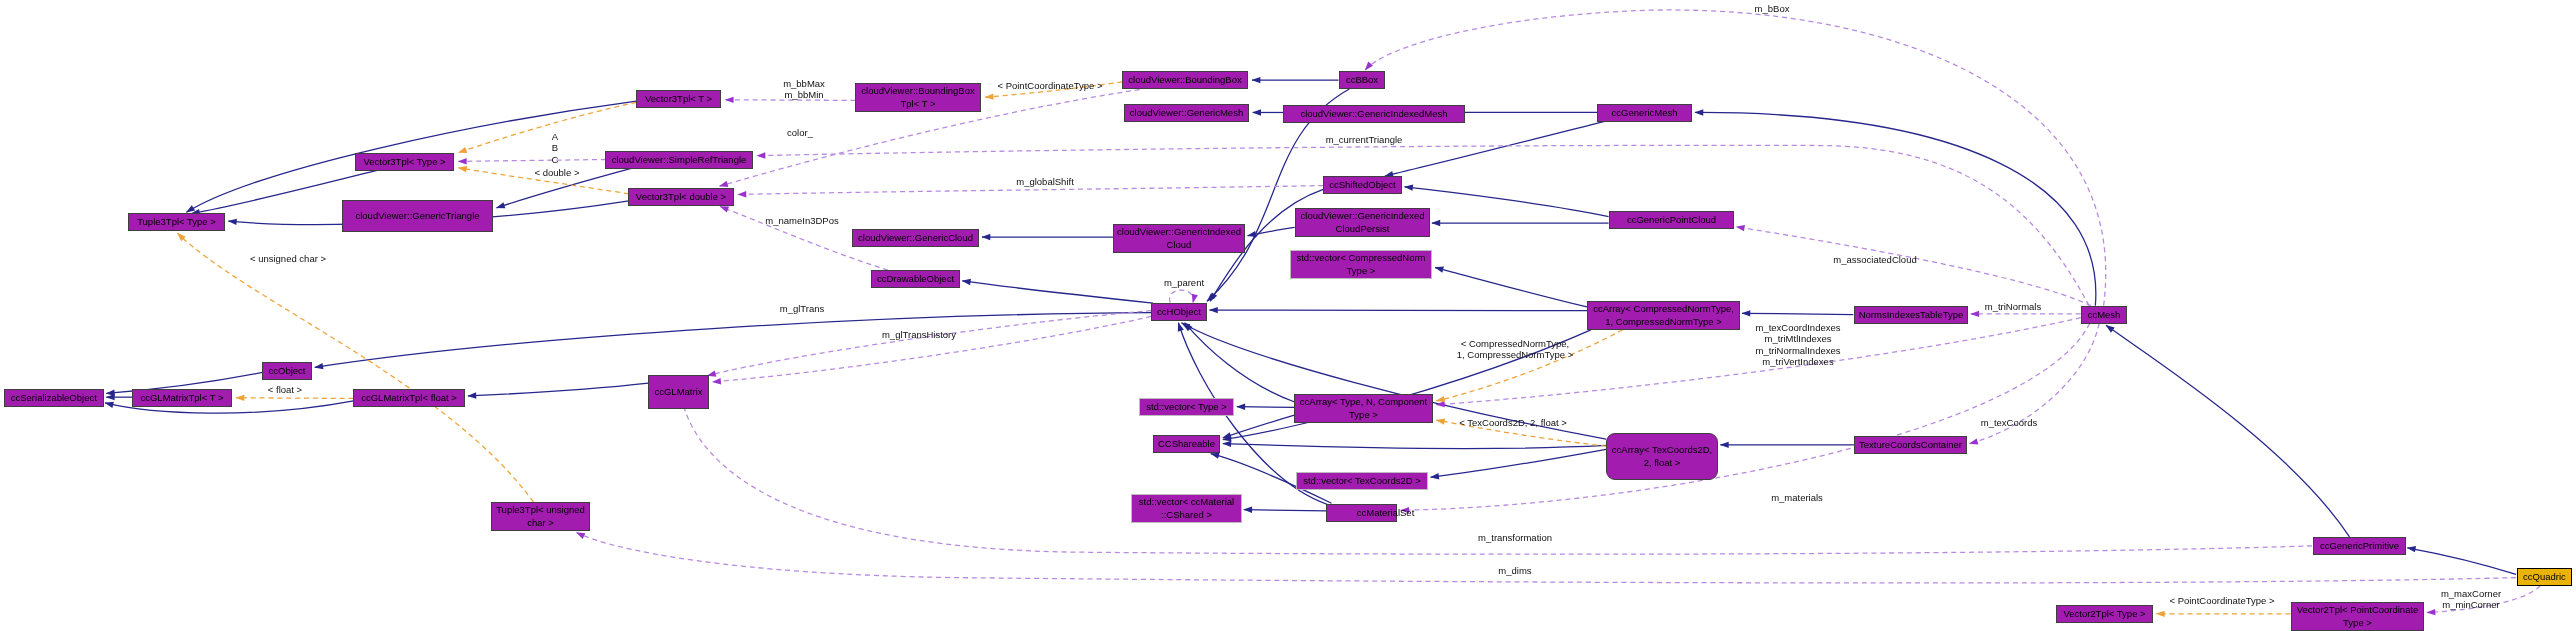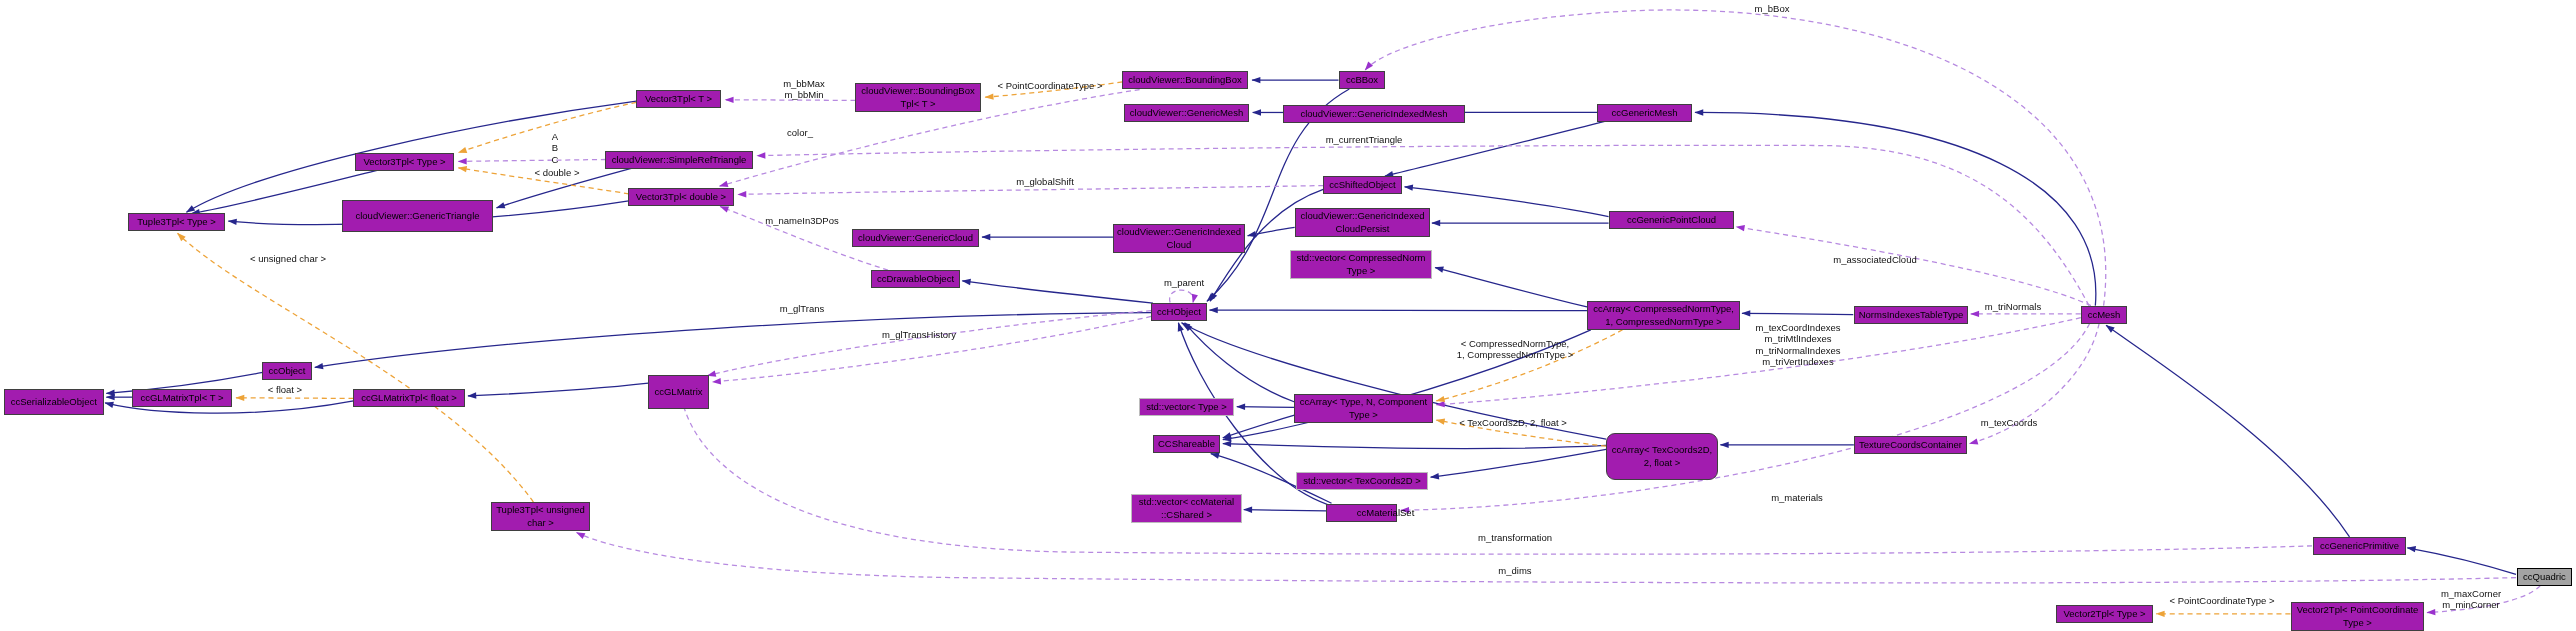--- a/index.html
+++ b/index.html
@@ -2,21 +2,21 @@
 <html style="font-size:10.2px"><head>
 <meta charset="utf-8">
 <style>
   html,body{margin:0;padding:0;background:#ffffff;}
   body{width:2576px;height:631px;position:relative;font-family:"Liberation Sans",sans-serif;overflow:hidden;}
   #canvas{position:absolute;left:0;top:0;width:2576px;height:631px;}
   svg#edges{position:absolute;left:0;top:0;width:2576px;height:631px;}
   .node{position:absolute;box-sizing:border-box;display:flex;flex-direction:column;align-items:center;justify-content:center;
         text-align:center;font-size:9.5px;line-height:12.7px;white-space:nowrap;background:#a21caf;border:1.3px solid #3f3f3f;color:#000;}
   .node.template{border:0.6px solid #bcbcbc;}
-  .node.focus{background:#a3a3a3;border:1.3px solid #000;}
+  .node.focus{background:#eab308;border:1.3px solid #000;}
   .elabel{position:absolute;font-size:9.5px;line-height:11.4px;text-align:center;white-space:nowrap;color:#101010;transform:translateX(-50%);}
   path.inh{stroke-width:2;fill:none;}
   path.use{stroke-width:2;fill:none;stroke-dasharray:8 6;}
   path.tpl{stroke-width:2;fill:none;stroke-dasharray:8 6;}
 </style>
 </head>
 <body>
 
 <div id="canvas">
   <svg id="edges" viewBox="0 0 4051 993">
@@ -168,21 +168,21 @@
     </div>
     <div class="node" style="left: 2081px; top: 306px; width: 46px; height: 18px;">
       <span>ccMesh</span>
     </div>
     <div class="node" style="left: 262px; top: 362px; width: 50px; height: 18px;">
       <span>ccObject</span>
     </div>
     <div class="node" style="left: 648px; top: 375px; width: 61px; height: 34px;">
       <span>ccGLMatrix</span>
     </div>
-    <div class="node" style="left: 3.8px; top: 389px; width: 100px; height: 26px;">
+    <div class="node" style="left: 3.8px; top: 389px; width: 100px; height: 18px;">
       <span>ccSerializableObject</span>
     </div>
     <div class="node" style="left: 132px; top: 389px; width: 100px; height: 18px;">
       <span>ccGLMatrixTpl&lt; T &gt;</span>
     </div>
     <div class="node" style="left: 353px; top: 389px; width: 112px; height: 18px;">
       <span>ccGLMatrixTpl&lt; float &gt;</span>
     </div>
     <div class="node template" style="left: 1139px; top: 398px; width: 95px; height: 18px;">
       <span>std::vector&lt; Type &gt;</span>

